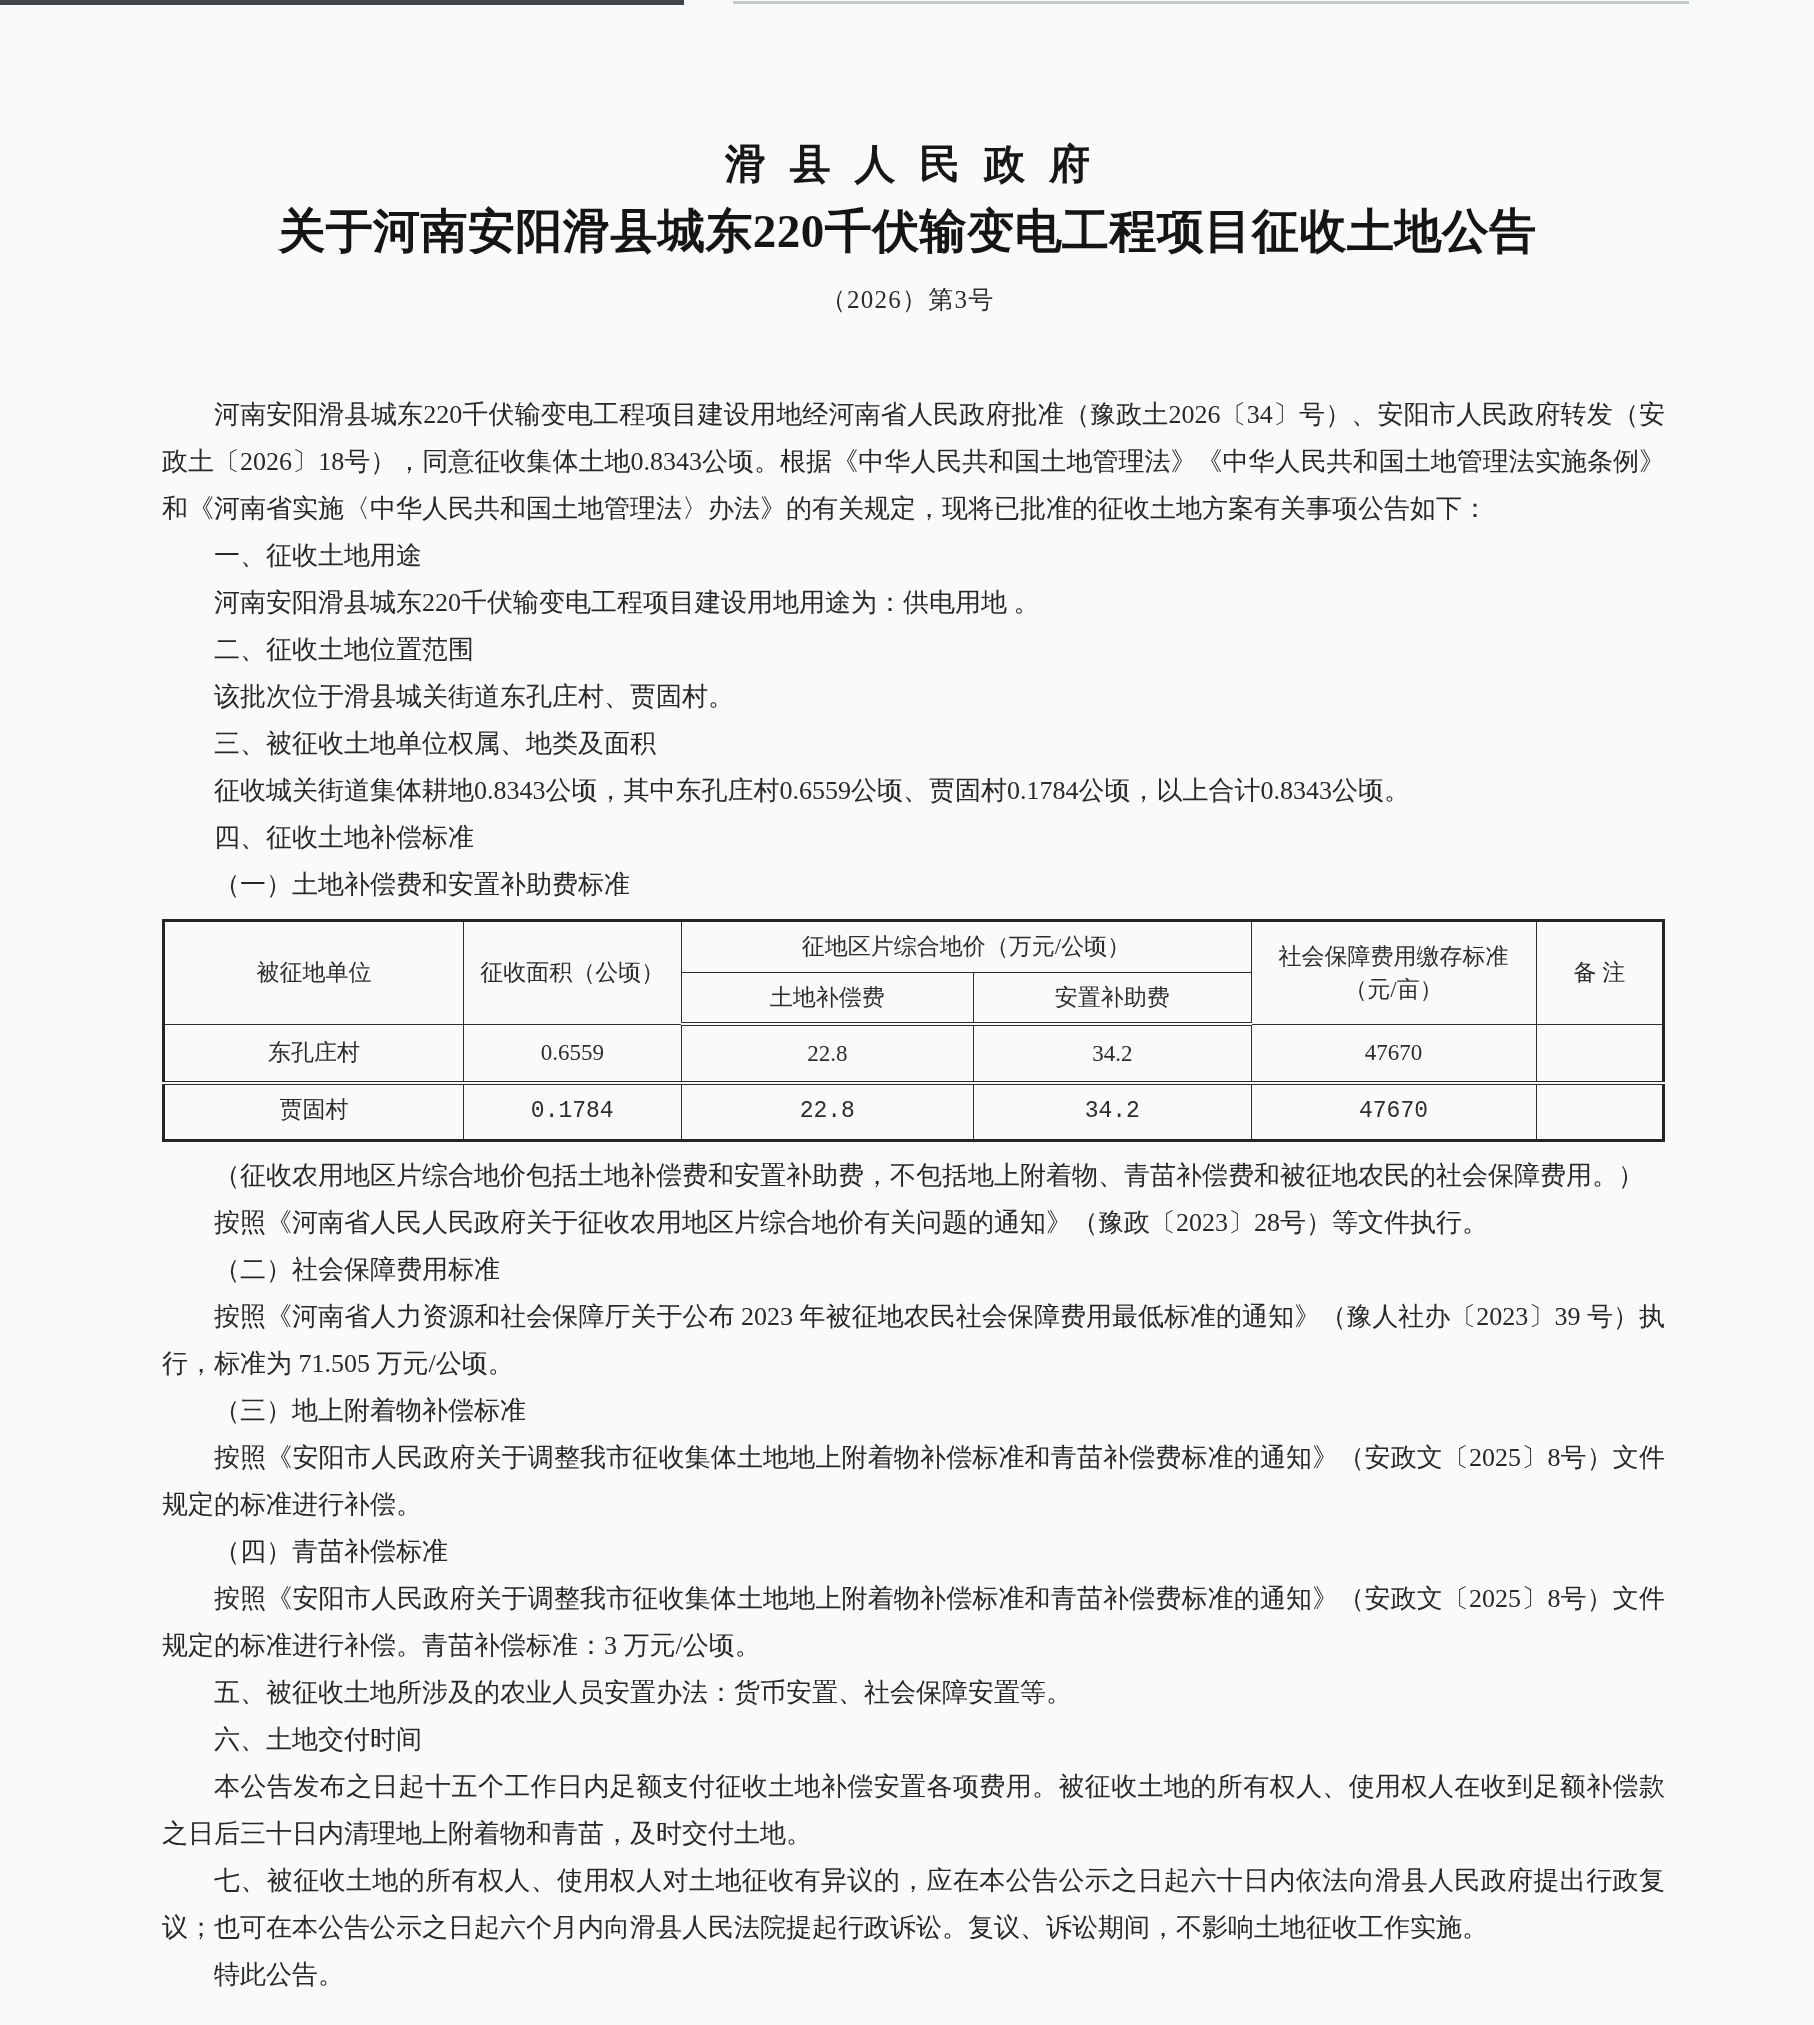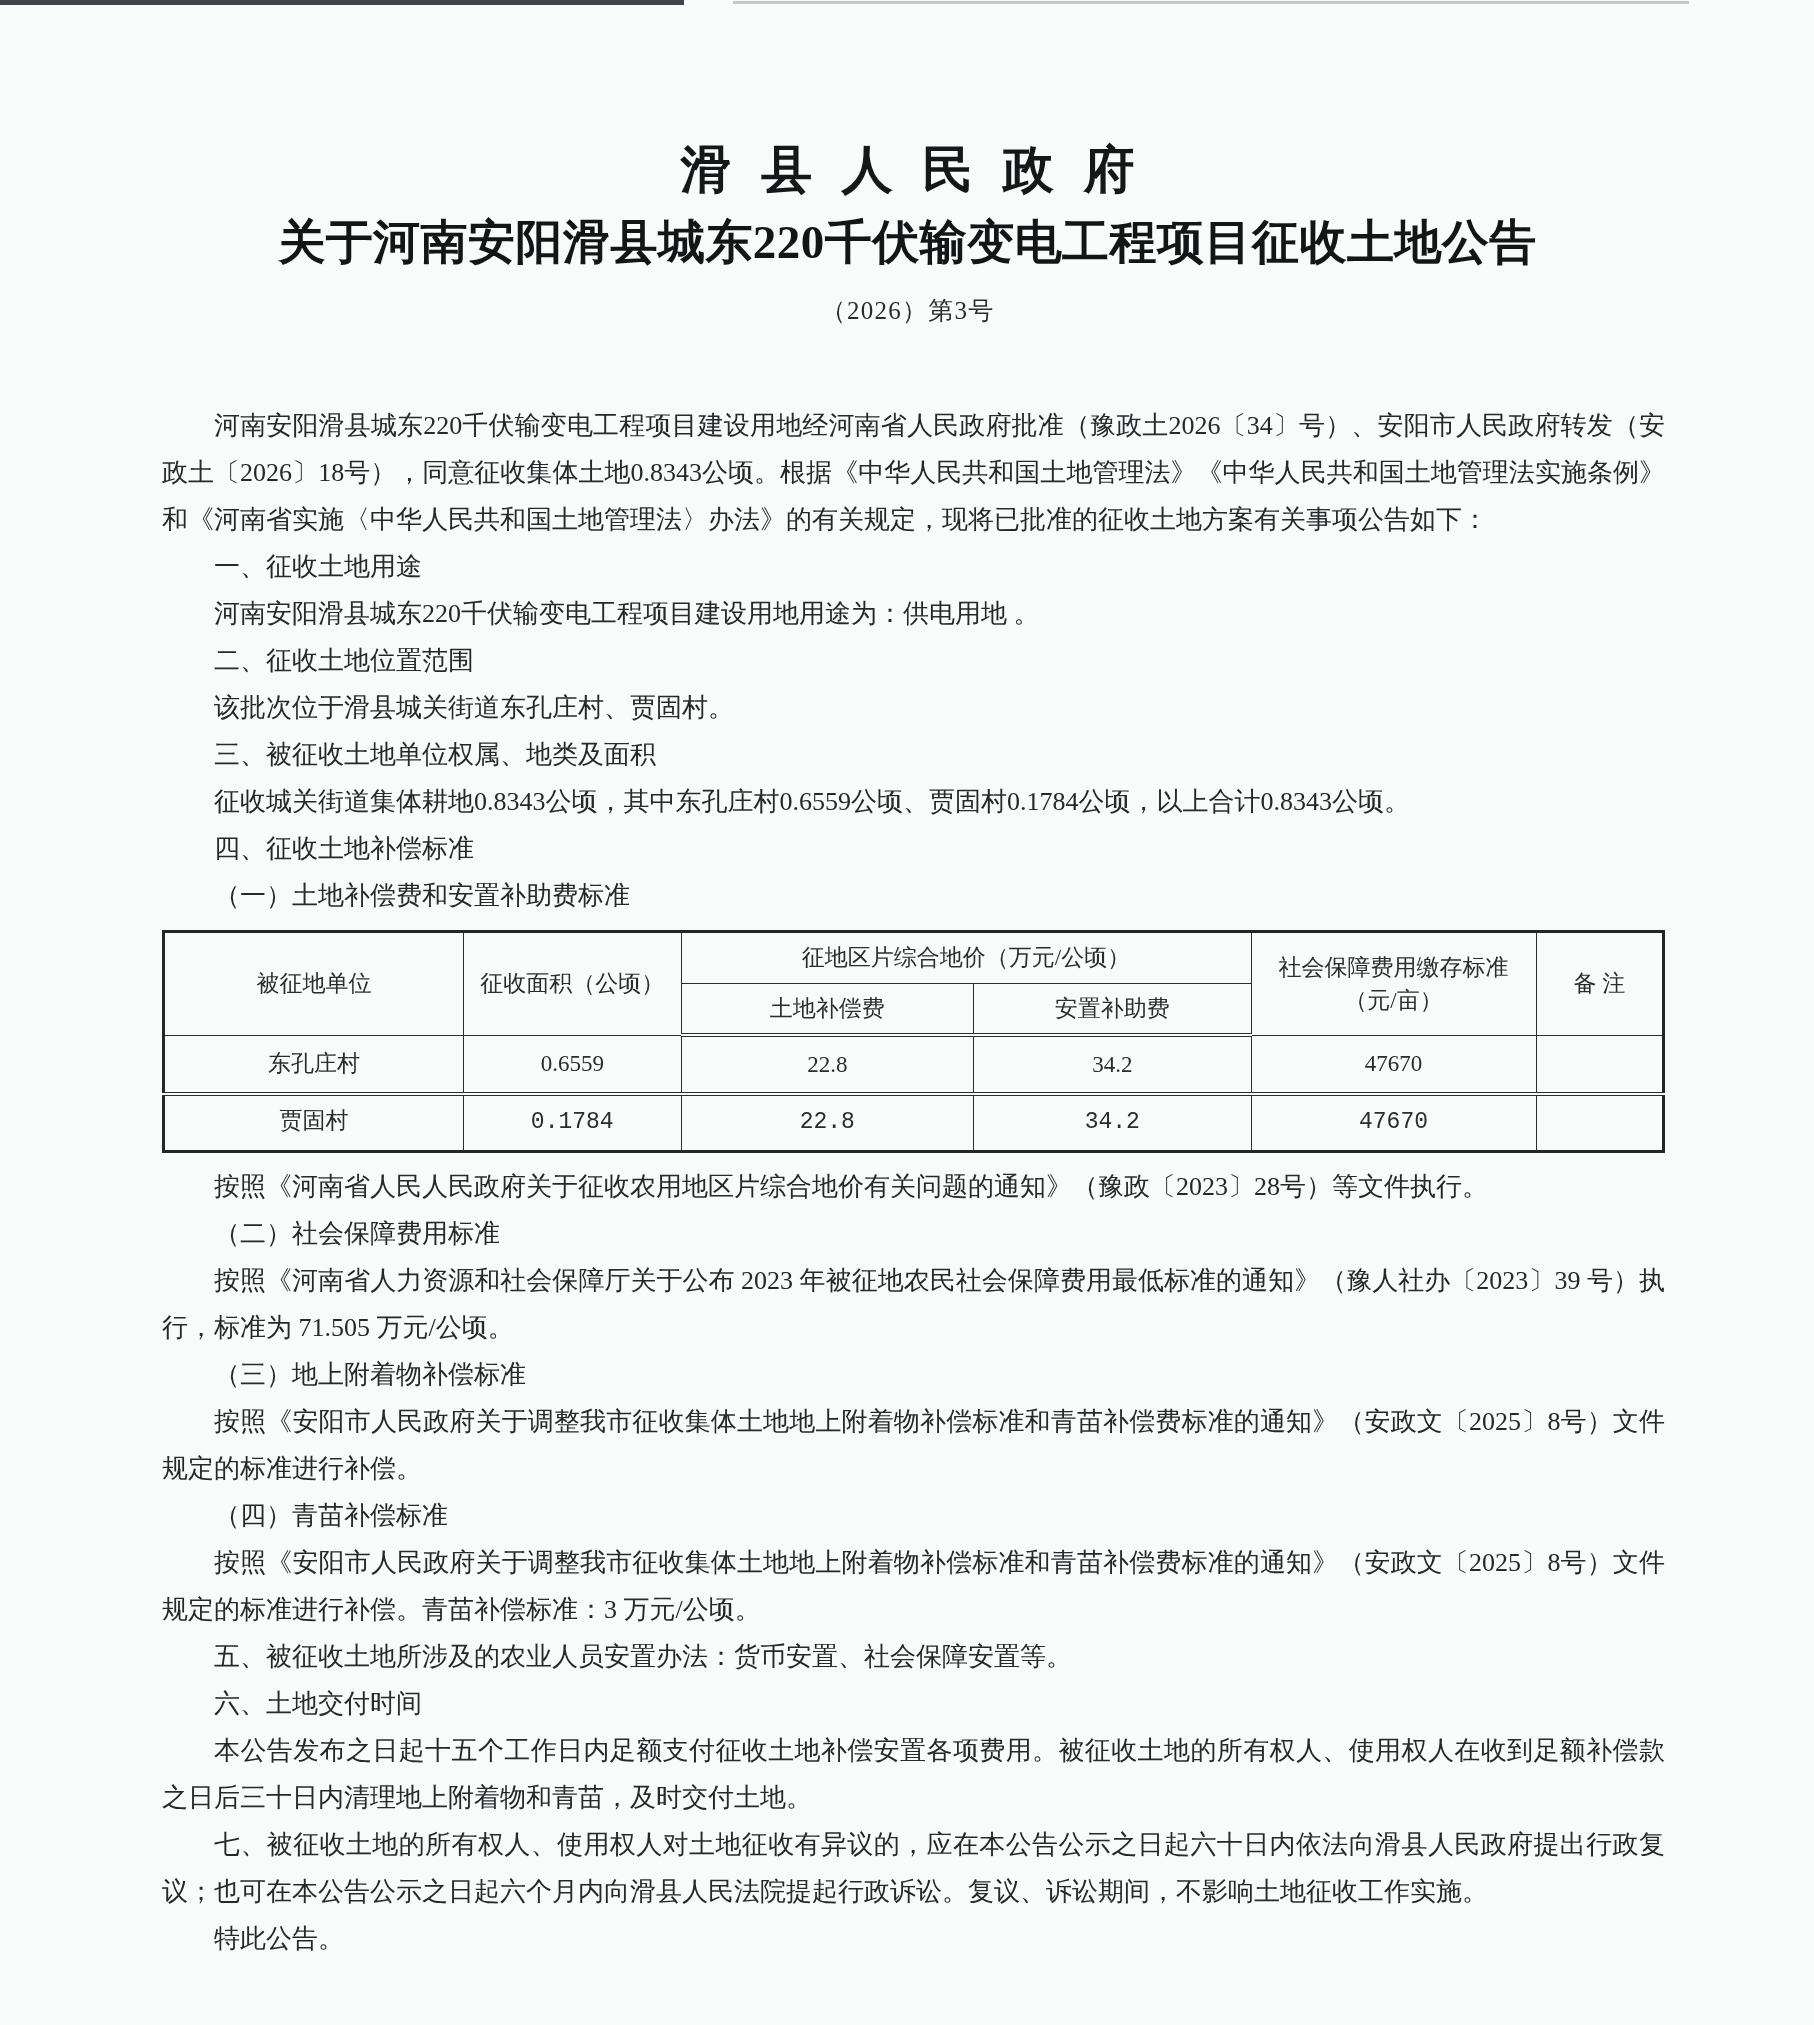--- a/index.html
+++ b/index.html
@@ -21,21 +21,21 @@
     background: #41464a;
   }
   .scan-line-light {
     position: absolute; top: 1.2px; left: 733px;
     width: 956px; height: 2.4px;
     background: #c3cacc;
   }
   header { padding-top: 142px; text-align: center; }
   .title {
     margin: 0;
-    font-size: 51px;
+    font-size: 41px;
     font-weight: bold;
     color: #161718;
     letter-spacing: 0.58em;
     text-indent: 0.58em; 
     line-height: 1.1;
   }
   .subtitle {
     margin: 19.4px 24px 0 24px;
     font-size: 47px;
     font-weight: bold;
@@ -148,20 +148,21 @@
           <td>贾固村</td>
           <td>0.1784</td>
           <td>22.8</td>
           <td>34.2</td>
           <td>47670</td>
           <td></td>
         </tr>
       </tbody>
     </table>
 
+    <p>（征收农用地区片综合地价包括土地补偿费和安置补助费，不包括地上附着物、青苗补偿费和被征地农民的社会保障费用。）</p>
     <p>按照《河南省人民人民政府关于征收农用地区片综合地价有关问题的通知》（豫政〔2023〕28号）等文件执行。</p>
     <p>（二）社会保障费用标准</p>
     <p>按照《河南省人力资源和社会保障厅关于公布 2023 年被征地农民社会保障费用最低标准的通知》（豫人社办〔2023〕39 号）执行，标准为 71.505 万元/公顷。</p>
     <p>（三）地上附着物补偿标准</p>
     <p>按照《安阳市人民政府关于调整我市征收集体土地地上附着物补偿标准和青苗补偿费标准的通知》（安政文〔2025〕8号）文件规定的标准进行补偿。</p>
     <p>（四）青苗补偿标准</p>
     <p>按照《安阳市人民政府关于调整我市征收集体土地地上附着物补偿标准和青苗补偿费标准的通知》（安政文〔2025〕8号）文件规定的标准进行补偿。青苗补偿标准：3 万元/公顷。</p>
     <p>五、被征收土地所涉及的农业人员安置办法：货币安置、社会保障安置等。</p>
     <p>六、土地交付时间</p>
     <p>本公告发布之日起十五个工作日内足额支付征收土地补偿安置各项费用。被征收土地的所有权人、使用权人在收到足额补偿款之日后三十日内清理地上附着物和青苗，及时交付土地。</p>

